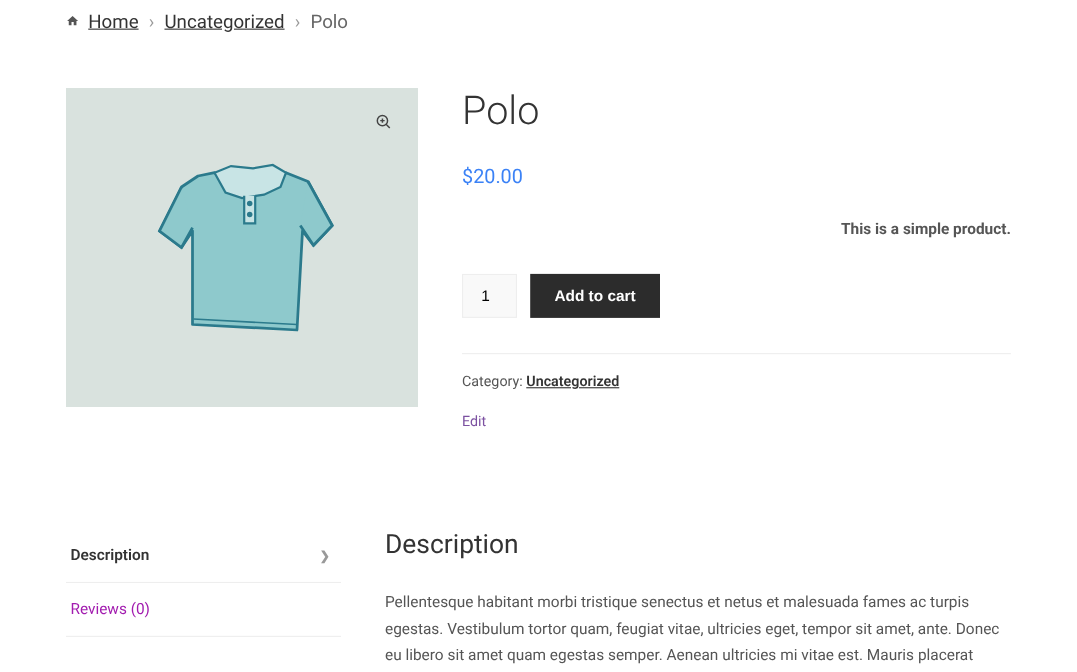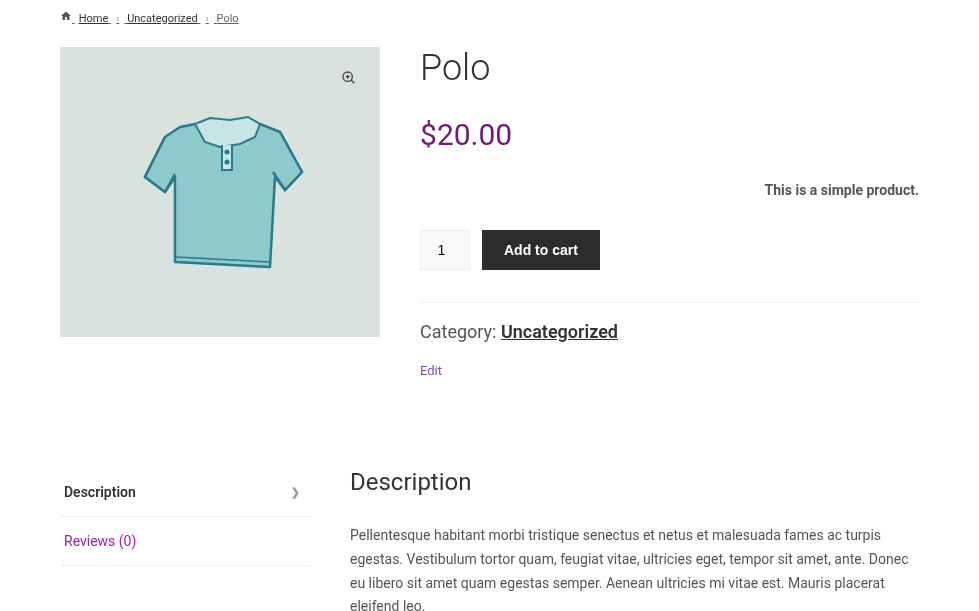--- a/index.html
+++ b/index.html
@@ -4,24 +4,23 @@
   <style>
     * { margin: 0; padding: 0; box-sizing: border-box; }
     body {
       font-family: -apple-system, BlinkMacSystemFont, "Segoe UI", Roboto, sans-serif;
       color: #333;
       background: #fff;
       padding: 10px 60px;
       font-size: 14px;
     }
     .breadcrumb {
-      font-size: 11px;
+      font-size: 17px;
       color: #666;
-      margin-bottom: 22px;
-      text-decoration: underline;
+      margin-bottom: 50px;
     }
     .breadcrumb a { color: #333; text-decoration: underline; }
     .breadcrumb .home-icon { margin-right: 4px; }
     .breadcrumb .sep { margin: 0 5px; color: #999; }
     .product-top {
       display: flex;
       gap: 40px;
     }
     .product-image-wrap {
       width: 320px;
@@ -48,22 +47,22 @@
       cursor: pointer;
     }
     .product-info { flex: 1; }
     .product-title {
       font-size: 36px;
       font-weight: 300;
       color: #333;
       margin-bottom: 28px;
     }
     .price {
-      font-size: 30px;
-      color: #701a75;
+      font-size: 18px;
+      color: #3b82f6;
       margin-bottom: 30px;
       font-weight: 400;
     }
     .short-desc {
       font-size: 14px;
       color: #555;
       font-weight: 700;
       margin-bottom: 32px;
       text-align: right;
     }
@@ -91,21 +90,21 @@
       cursor: pointer;
       height: 40px;
       text-align: center;
     }
     hr.divider {
       border: none;
       border-top: 1px solid #eee;
       margin-bottom: 18px;
     }
     .meta {
-      font-size: 18px;
+      font-size: 13px;
       color: #555;
       margin-bottom: 20px;
     }
     .meta a { color: #333; text-decoration: underline; font-weight: 600; }
     .edit-link {
       color: #7c51a1;
       font-size: 13px;
       text-decoration: none;
       text-align: center;
     }

